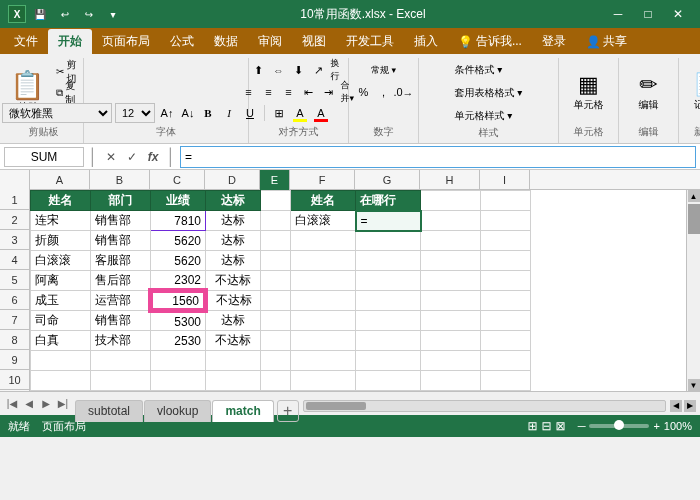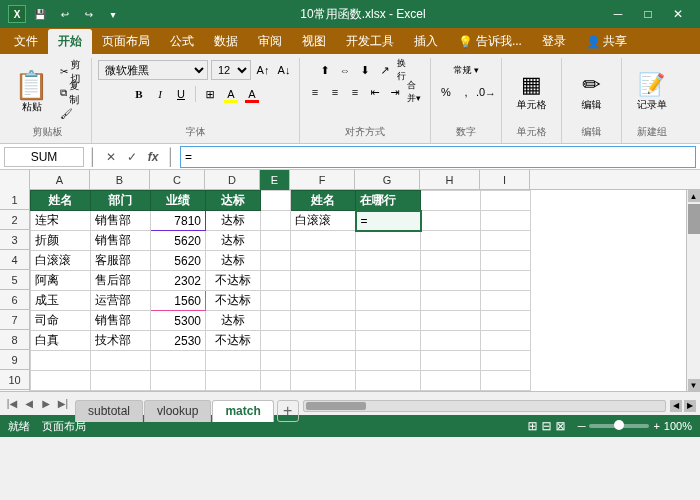--- a/index.html
+++ b/index.html
@@ -335,21 +335,21 @@
         <div class="clip-btn"><span>⧉</span>复制</div>
         <div class="clip-btn">
             <span>🖌</span>
           </div>
       </div>
     </div>
     <div class="ribbon-group-label">剪贴板</div>
   </div>
 
   <div class="ribbon-group font-group">
-    <div class="ribbon-group-content" style="flex-direction:column;align-items:center;gap:2px;">
+    <div class="ribbon-group-content" style="flex-direction:row;align-items:flex-end;gap:2px;">
       <div class="font-row">
         <select class="font-select">
           <option>微软雅黑</option>
         </select>
         <select class="size-select">
           <option>12</option>
         </select>
         <div class="font-btn">A↑</div>
         <div class="font-btn">A↓</div>
       </div>
@@ -392,20 +392,28 @@
       <div class="small-btn" style="font-size:9px;">常规 ▾</div>
       <div style="display:flex;gap:2px;">
         <div class="font-btn">%</div>
         <div class="font-btn">,</div>
         <div class="font-btn">.0→</div>
       </div>
     </div>
     <div class="ribbon-group-label">数字</div>
   </div>
 
+  <div class="ribbon-group styles-group">
+    <div class="ribbon-group-content" style="flex-direction:column;gap:3px;align-items:flex-start;">
+      <div class="small-btn">条件格式 ▾</div>
+      <div class="small-btn">套用表格格式 ▾</div>
+      <div class="small-btn">单元格样式 ▾</div>
+    </div>
+    <div class="ribbon-group-label">样式</div>
+  </div>
 
   <div class="ribbon-group cells-group">
     <div class="ribbon-group-content">
       <div class="big-btn">
         <div class="big-btn-icon">▦</div>
         <div>单元格</div>
       </div>
     </div>
     <div class="ribbon-group-label">单元格</div>
   </div>
@@ -544,21 +552,21 @@
             <td style="border:1px solid #d0d0d0;"></td>
             <td style="border:1px solid #d0d0d0;"></td>
             <td style="border:1px solid #d0d0d0;"></td>
             <td style="border:1px solid #d0d0d0;"></td>
             <td style="border:1px solid #d0d0d0;"></td>
           </tr>
 
           <tr>
             <td style="border:1px solid #d0d0d0;">成玉</td>
             <td style="border:1px solid #d0d0d0;">运营部</td>
-            <td style="border:1px solid #ec4899;text-align:right;">1560</td>
+            <td style="border:5px solid #ec4899;text-align:right;">1560</td>
             <td style="border:1px solid #d0d0d0;text-align:center;">不达标</td>
             <td style="border:1px solid #d0d0d0;"></td>
             <td style="border:1px solid #d0d0d0;"></td>
             <td style="border:1px solid #d0d0d0;"></td>
             <td style="border:1px solid #d0d0d0;"></td>
             <td style="border:1px solid #d0d0d0;"></td>
           </tr>
 
           <tr>
             <td style="border:1px solid #d0d0d0;">司命</td>

